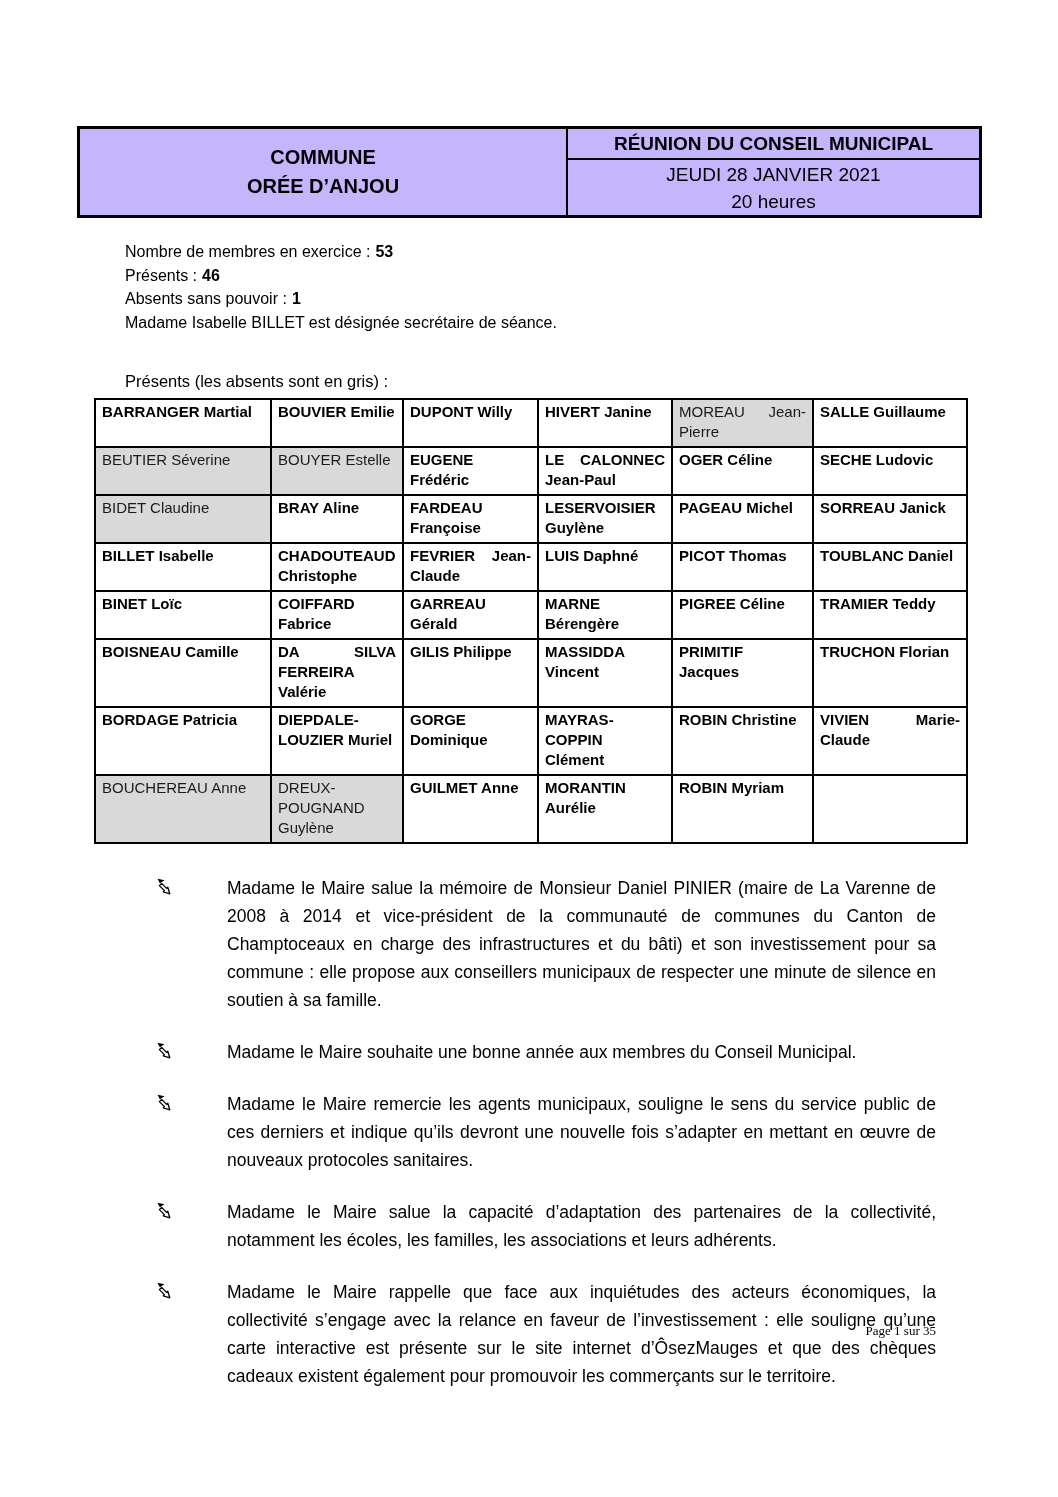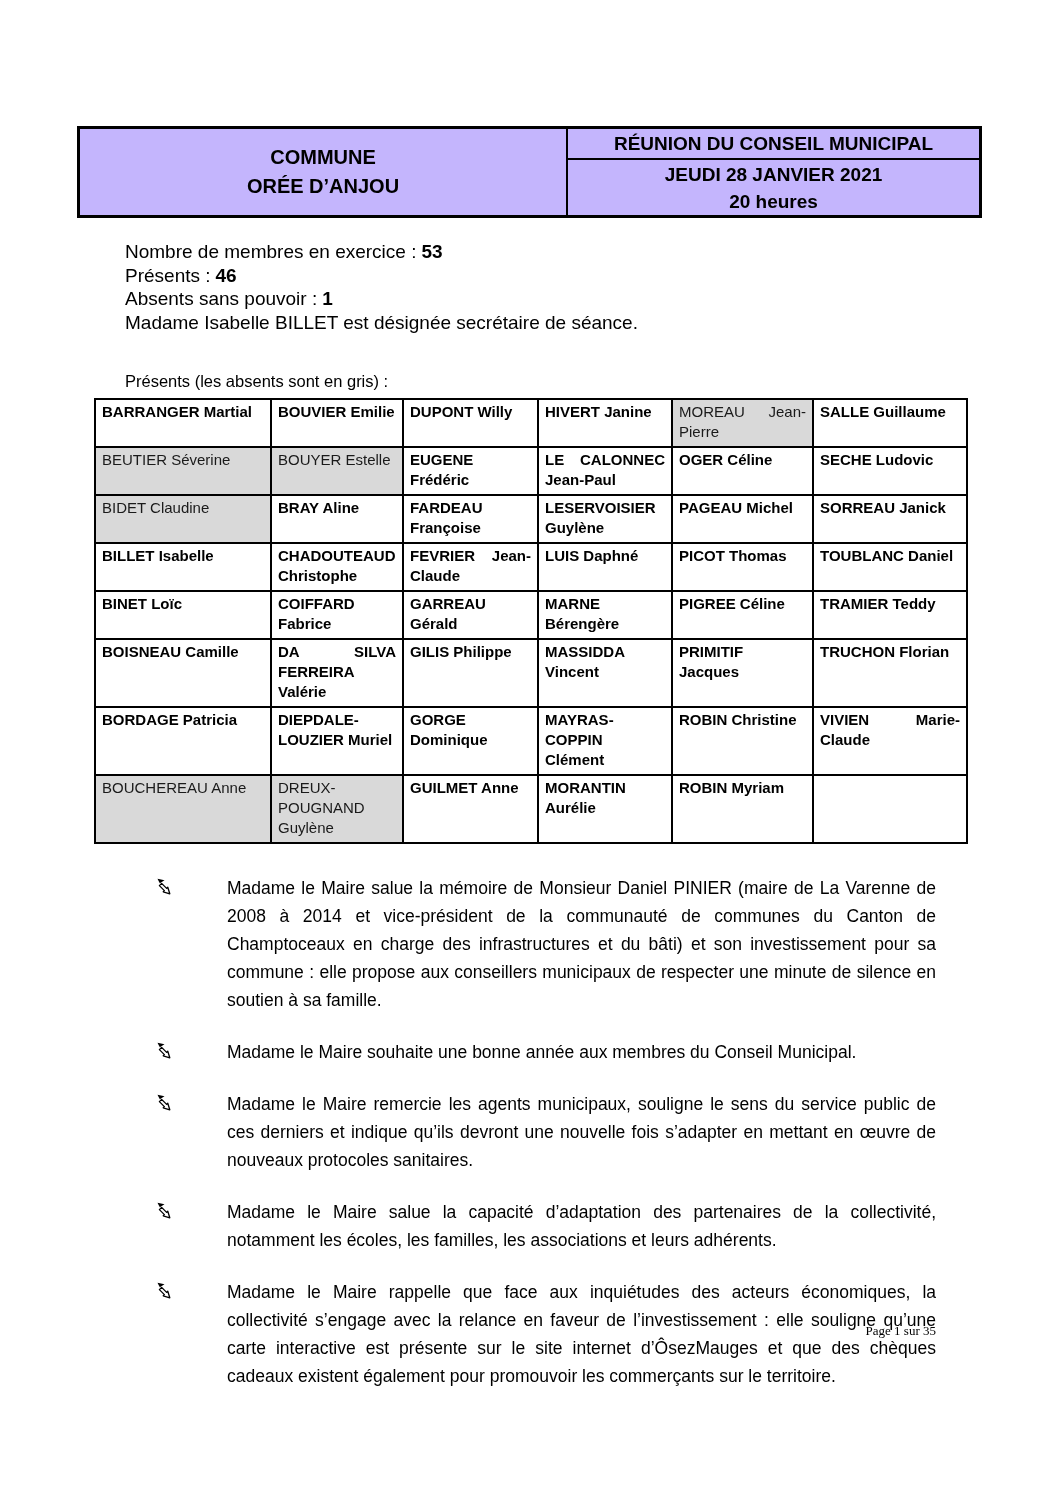--- a/index.html
+++ b/index.html
@@ -33,27 +33,27 @@
   .header-right-top {
     border-bottom: 2px solid #000;
     text-align: center;
     font-weight: bold; font-size: 19px; line-height: 28px;
     padding-top: 1px;
   }
   .header-right-bottom {
     flex: 1;
     display: flex; flex-direction: column; justify-content: center;
     text-align: center;
-    font-weight: bold; font-size: 19px; line-height: 27px;
+    font-weight: normal; font-size: 19px; line-height: 27px;
   }
 
   
   .stats {
     position: absolute; left: 125px; top: 240px;
-    font-size: 19px; line-height: 23.5px;
+    font-size: 16px; line-height: 23.5px;
   }
   .stat-line b { margin-left: 5px; }
 
   .attendance-intro {
     position: absolute; left: 125px; top: 372px;
     font-size: 16.5px;
   }
 
   
   table.attendance {

